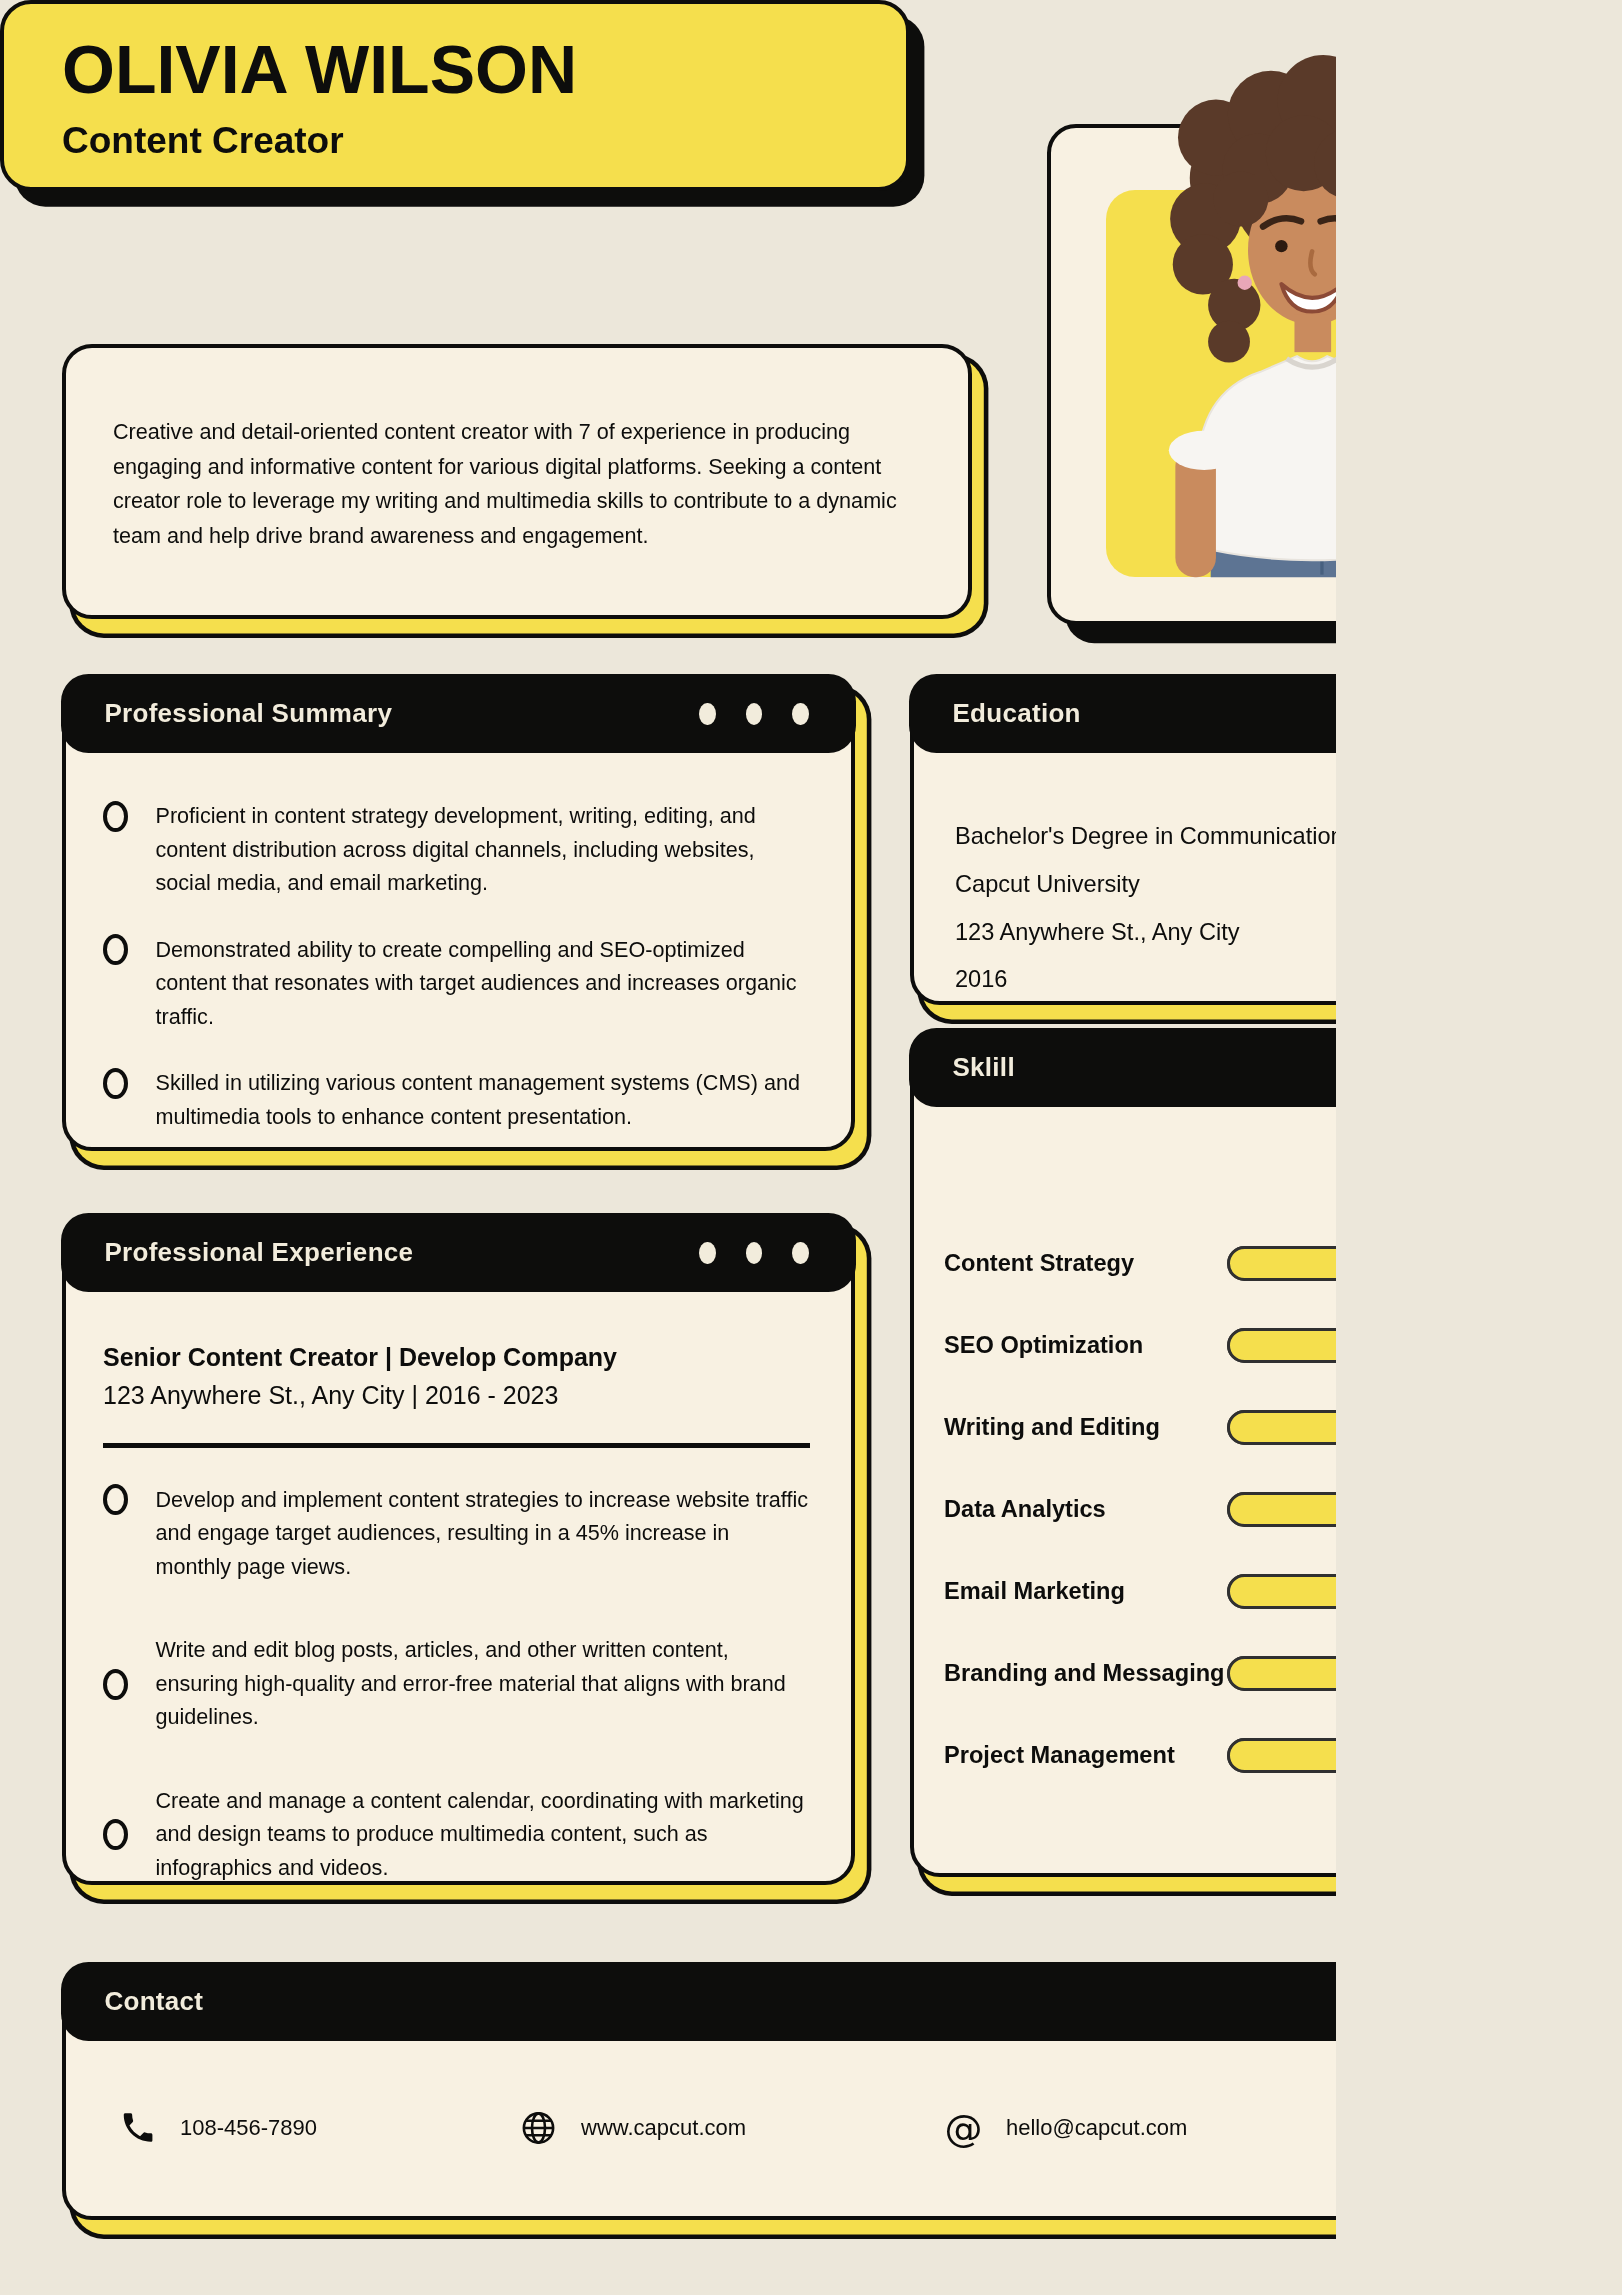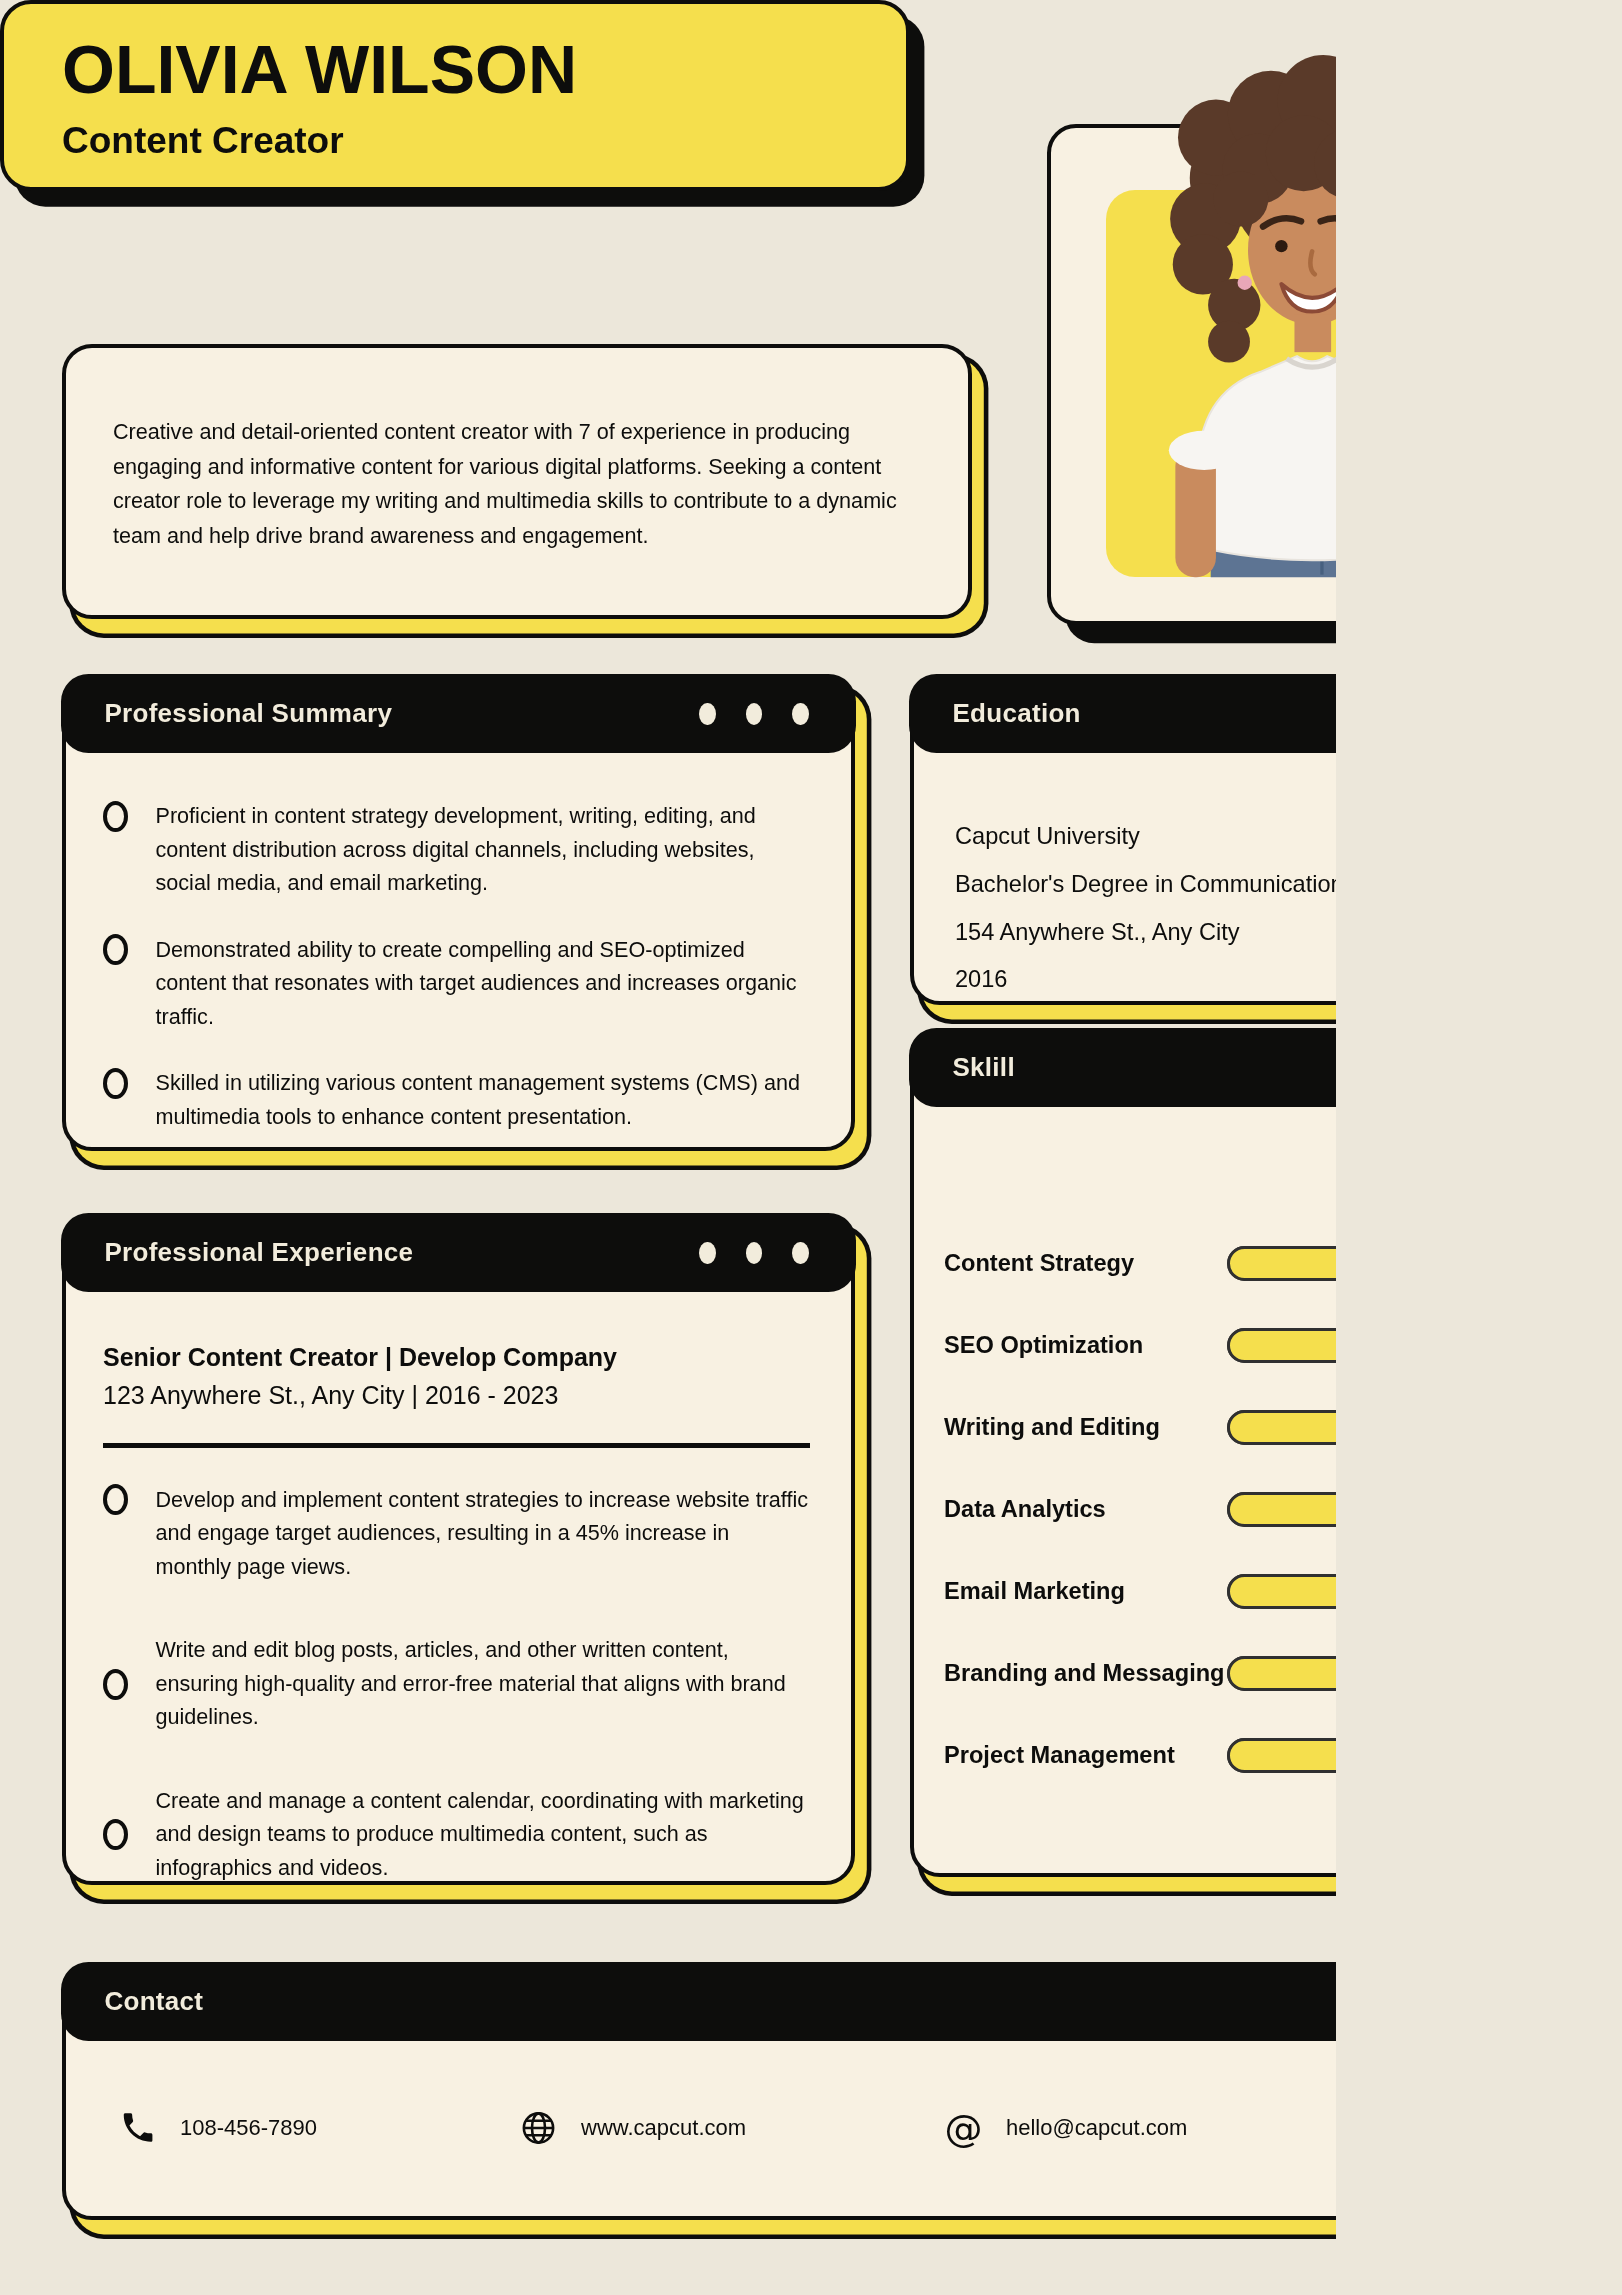--- a/index.html
+++ b/index.html
@@ -186,23 +186,23 @@
   <section class="card shadow-yellow" id="education-card">
     <div class="win-head">
       <span class="win-title">Education</span>
       <span class="win-dots">
         <span class="win-dot"></span>
         <span class="win-dot"></span>
         <span class="win-dot"></span>
       </span>
     </div>
     <div class="body">
+      <div class="edu-line">Bachelor's Degree in Communication</div>
       <div class="edu-line">Capcut University</div>
-      <div class="edu-line">Bachelor's Degree in Communication</div>
-      <div class="edu-line">154 Anywhere St., Any City</div>
+      <div class="edu-line">123 Anywhere St., Any City</div>
       <div class="edu-line">2016</div>
     </div>
   </section>
 
   <section class="card shadow-yellow" id="skills-card">
     <div class="win-head">
       <span class="win-title">Sklill</span>
       <span class="win-dots">
         <span class="win-dot"></span>
         <span class="win-dot"></span>

